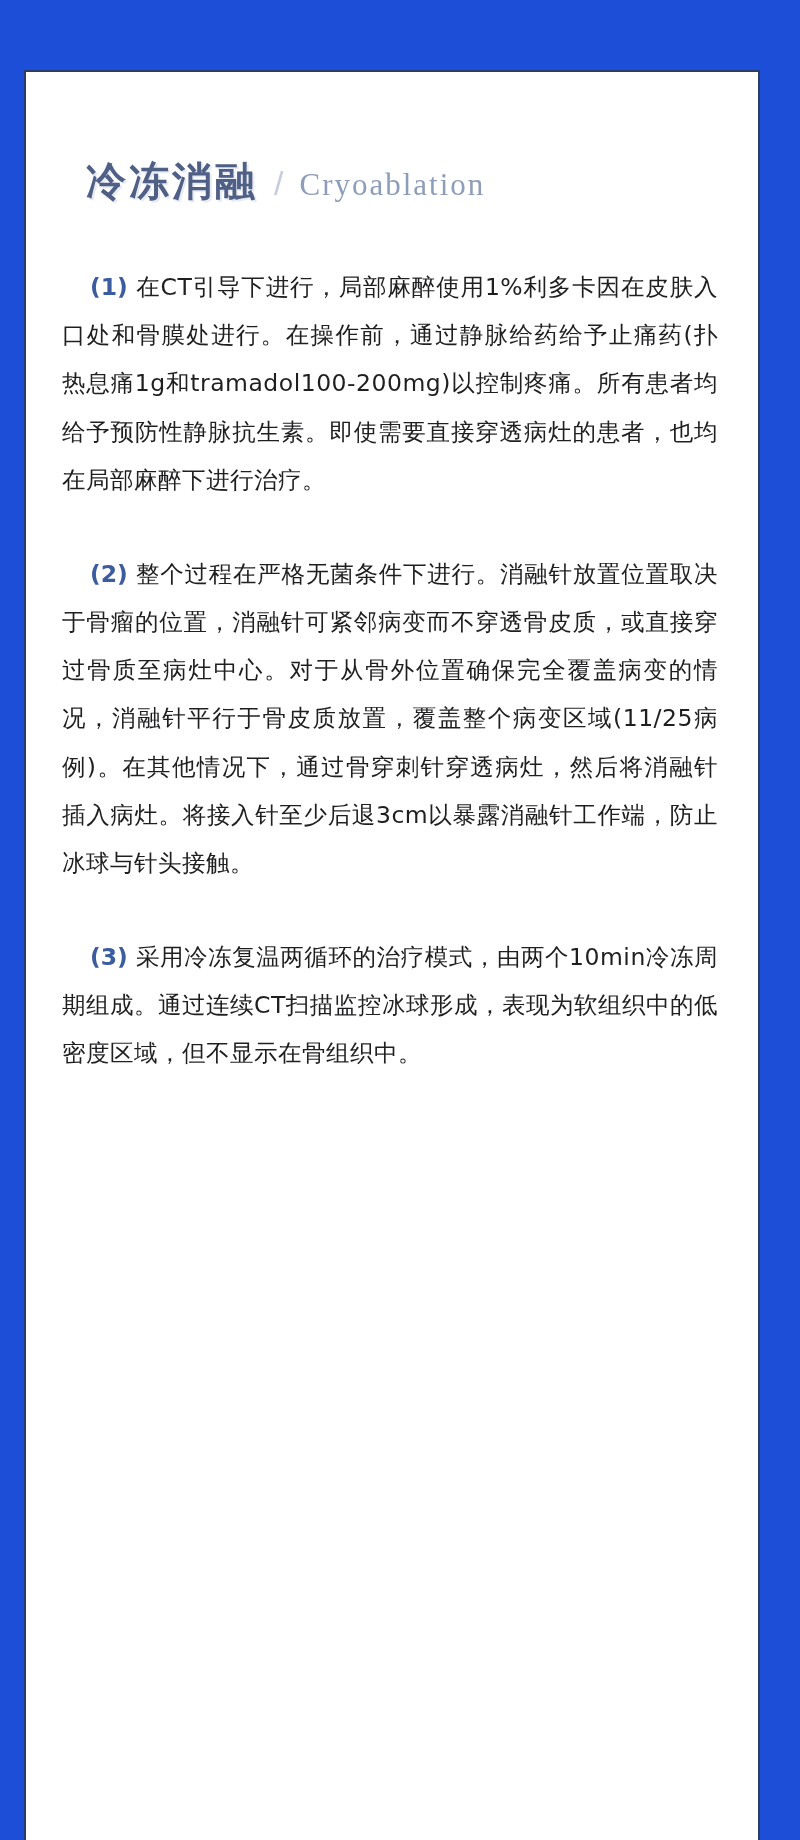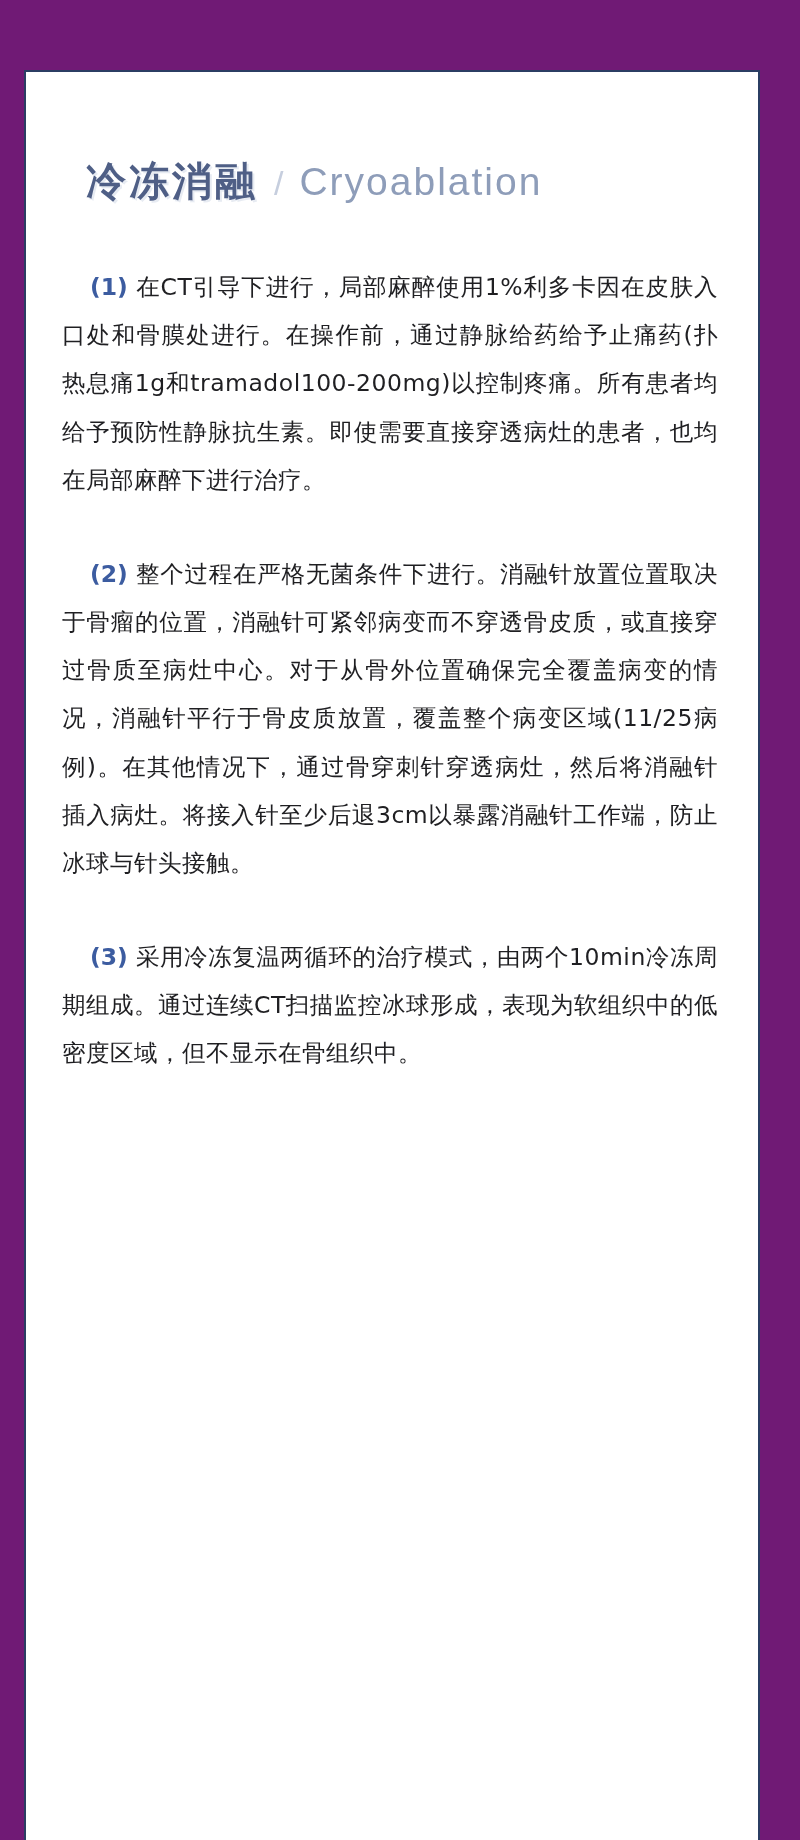--- a/index.html
+++ b/index.html
@@ -11,21 +11,21 @@
     min-height: 1840px;
     background: #ffffff;
     font-family: "Liberation Sans", sans-serif;
   }
   .page {
     position: relative;
     width: 800px;
     min-height: 1840px;
     box-sizing: border-box;
     padding: 0;
-    background: #701a75;
+    background: #1d4ed8;
   }
   .card {
     position: absolute;
     left: 24px;
     top: 70px;
     width: 736px;
     min-height: 1790px;
     box-sizing: border-box;
     border-left: 2px solid #2b3d63;
     border-top: 2px solid #2b3d63;
@@ -48,22 +48,22 @@
     letter-spacing: 3px;
     text-shadow: 2px 2px 0 #e7ebf2;
   }
   .title-slash {
     font-size: 34px;
     color: #c6cede;
     font-weight: 300;
     margin: 0 2px;
   }
   .title-en {
-    font-family: Liberation Sans, sans-serif;
-    font-size: 39px;
+    font-family: Liberation Serif, serif;
+    font-size: 31px;
     color: #8e9db9;
     letter-spacing: 2px;
     font-weight: 400;
   }
   .body {
     margin-top: 54px;
   }
   .para {
     margin: 0 0 46px 0;
     font-size: 23.5px;

